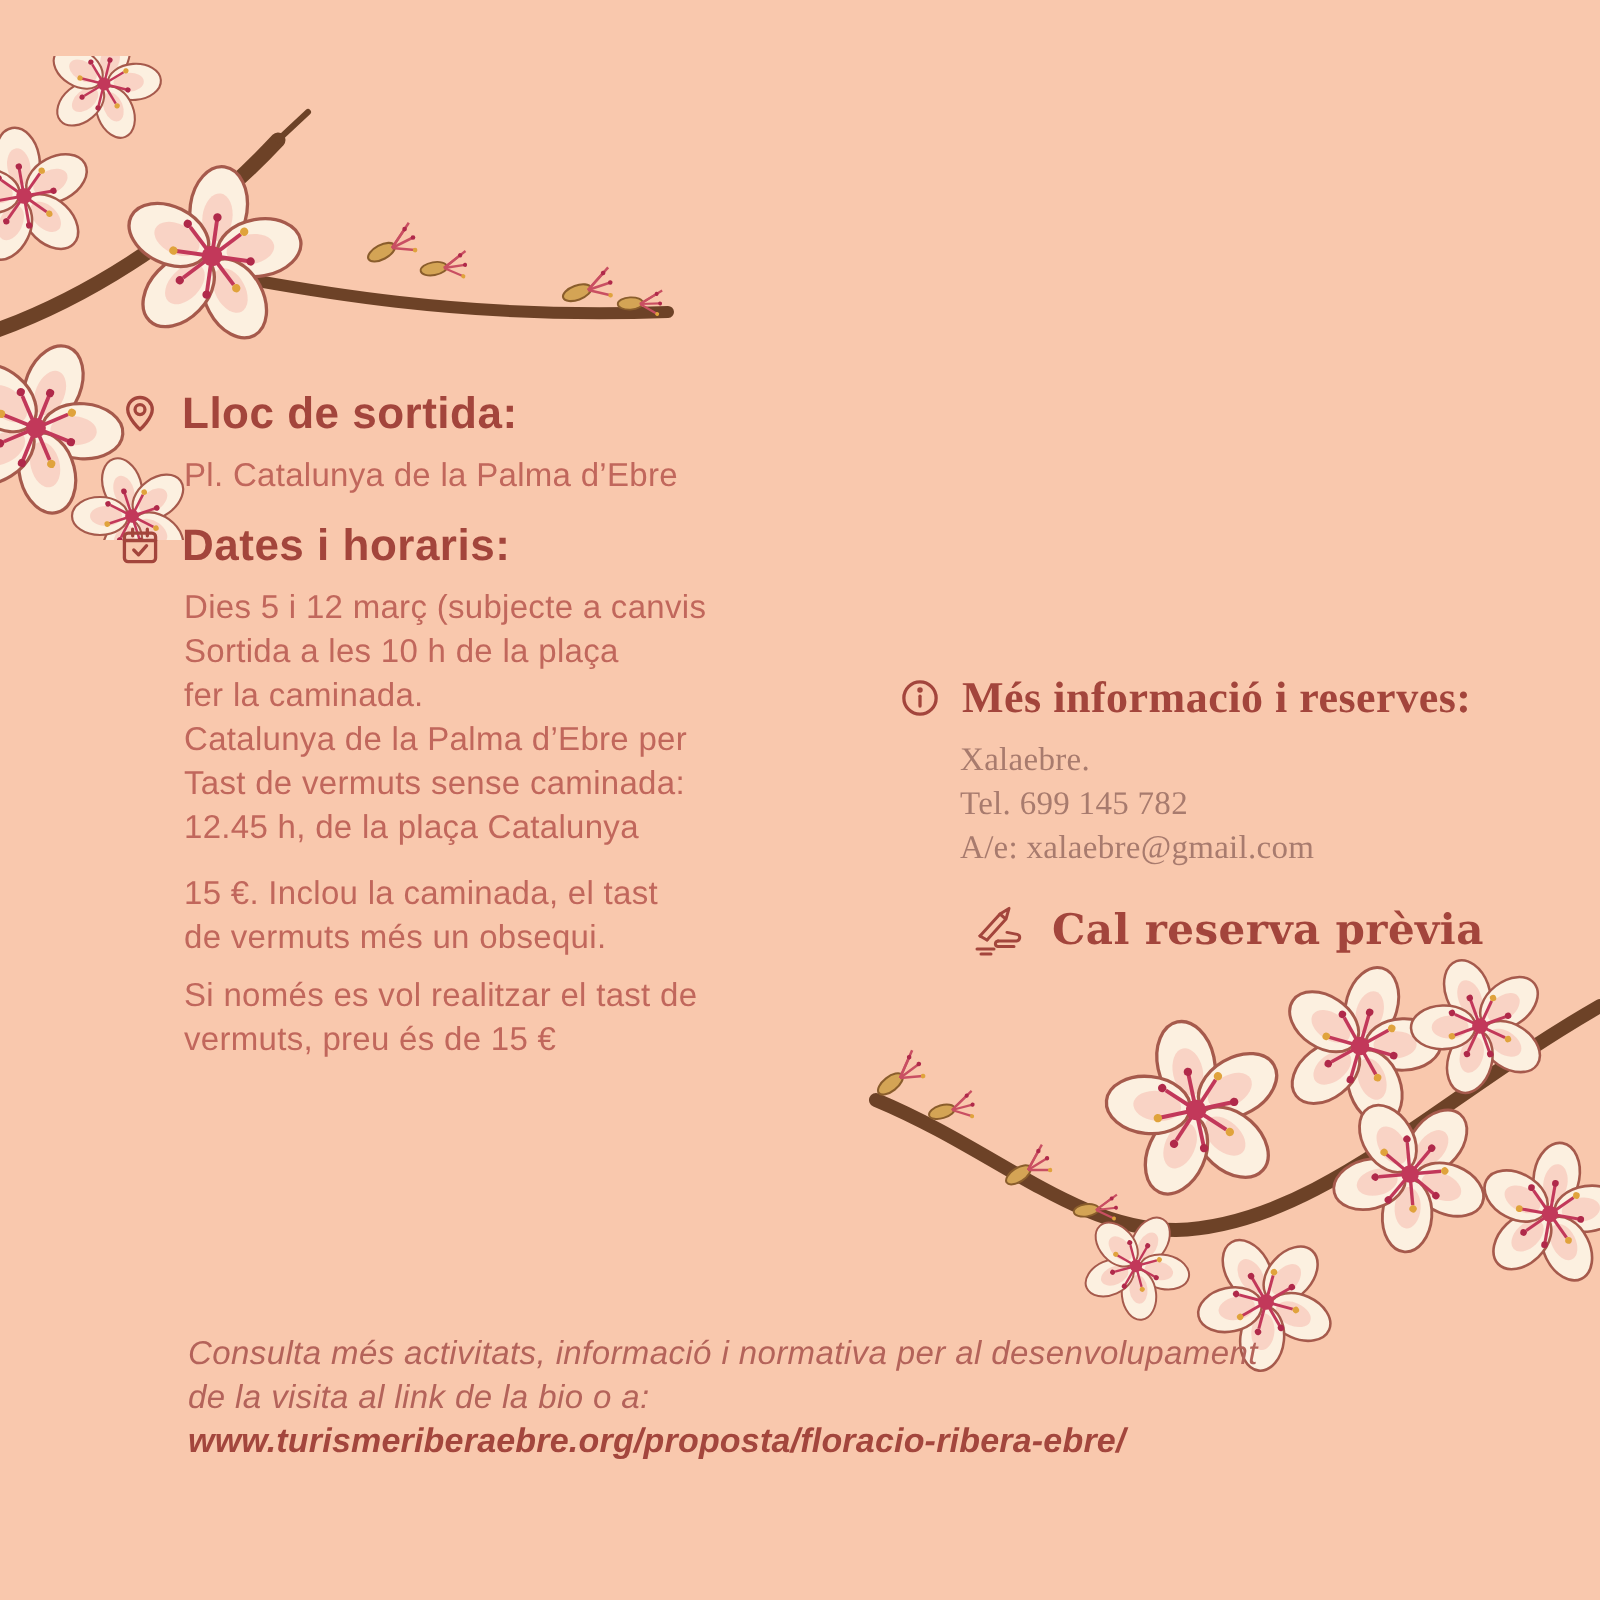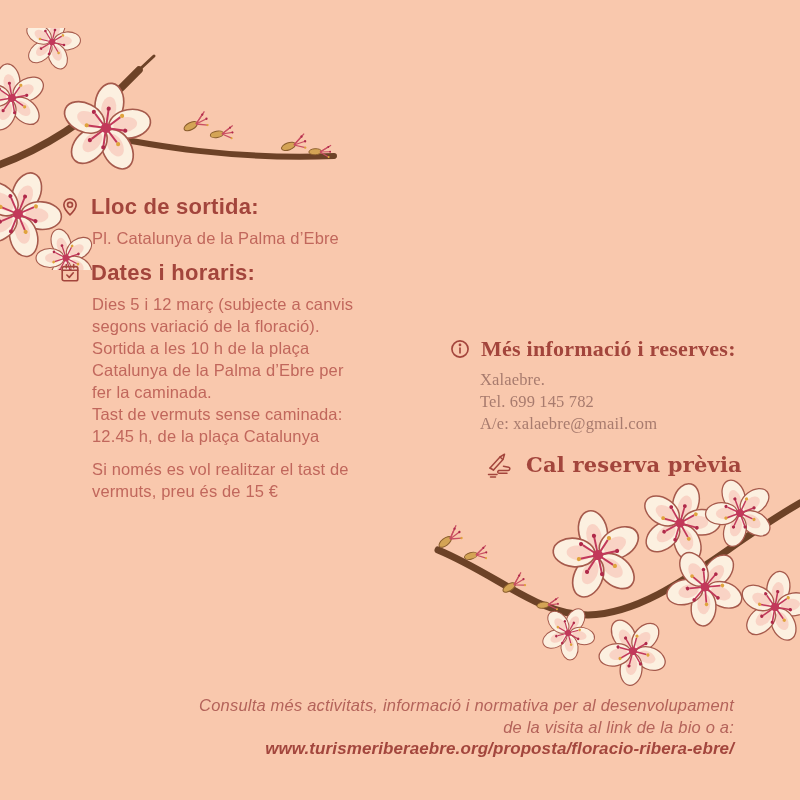--- a/index.html
+++ b/index.html
@@ -19,21 +19,21 @@
   .sec-title{font-size:22px;font-weight:700;color:#a3453c;letter-spacing:.25px;margin:0;}
   .sec-body{margin:0 0 0 34px;color:#c1675c;font-size:16.5px;line-height:22px;letter-spacing:.15px;}
   .right-col .sec-body{margin-left:32px;color:#a87b6e;}
   .para + .para{margin-top:7px;}
   .ln{white-space:nowrap;}
   
   .reserve{position:absolute;left:486px;top:451px;display:flex;align-items:center;gap:9px;}
   .reserve-icon svg{width:31px;height:27px;display:block;}
   .reserve-label{font-family:"DejaVu Serif",serif;font-weight:700;font-size:21px;color:#a3453c;letter-spacing:.2px;}
   
-  .footer{position:absolute;right:66px;top:694px;width:640px;text-align:right;
+  .footer{position:absolute;right:66px;top:666px;width:640px;text-align:left;
     font-style:italic;color:#b4635a;font-size:16.5px;line-height:22px;letter-spacing:.2px;}
   .footer-url{font-weight:700;font-style:italic;color:#a3463d;font-size:17px;letter-spacing:.1px;}
 </style>
 </head>
 <body>
 
 <div id="canvas">
 
   <svg class="decor" style="left:-6px;top:28px;" width="352" height="242" viewBox="0 0 352 242">
     <defs>
@@ -137,32 +137,35 @@
             <path d="M3.5,9 L20.5,9"></path>
             <path d="M8,2.8 L8,6.4 M16,2.8 L16,6.4"></path>
             <path d="M8.6,14.2 L11.2,16.8 L15.6,11.8"></path>
           </svg>
         </span>
         <h2 class="sec-title">Dates i horaris:</h2>
       </div>
       <div class="sec-body">
         <div class="para">
             <div class="ln">Dies 5 i 12 març (subjecte a canvis</div>
-            <div class="ln">segons variació de la floració).</div>
             <div class="ln">Sortida a les 10 h de la plaça</div>
+            <div class="ln">fer la caminada.</div>
             <div class="ln">Catalunya de la Palma d’Ebre per</div>
-            <div class="ln">fer la caminada.</div>
             <div class="ln">Tast de vermuts sense caminada:</div>
             <div class="ln">12.45 h, de la plaça Catalunya</div>
           </div>
       </div>
     </div>
 
     <div class="sec">
       <div class="sec-body">
+        <div class="para">
+            <div class="ln">15 €. Inclou la caminada, el tast</div>
+            <div class="ln">de vermuts més un obsequi.</div>
+          </div>
         <div class="para">
             <div class="ln">Si només es vol realitzar el tast de</div>
             <div class="ln">vermuts, preu és de 15 €</div>
           </div>
       </div>
     </div>
 
   </div>
 
   <div class="right-col">

